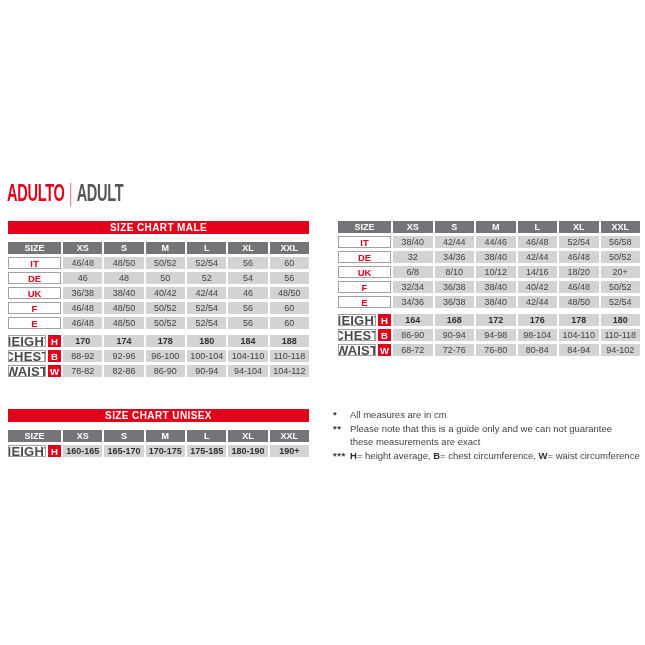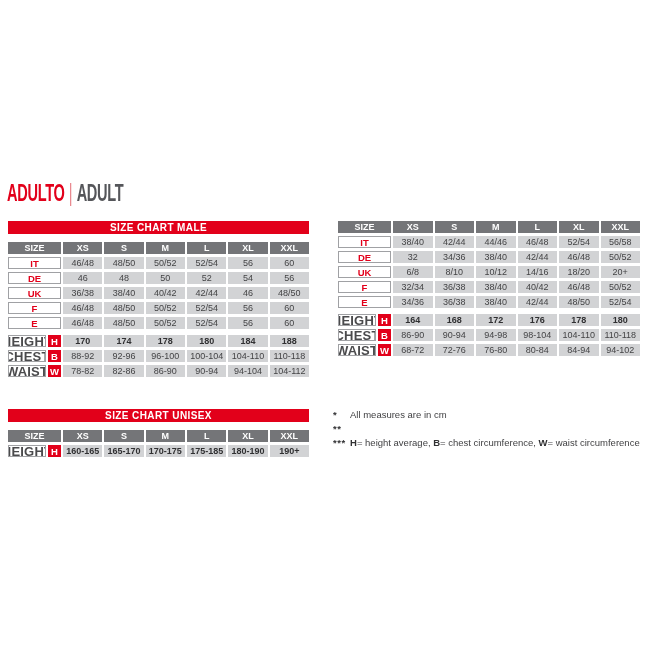--- a/index.html
+++ b/index.html
@@ -226,20 +226,21 @@
       </div>
     </section>
 
   <div id="footnotes">
     <div class="fn">
       <span class="fn-marker">*</span>
       <span class="fn-text">All measures are in cm</span>
     </div>
     <div class="fn">
       <span class="fn-marker">**</span>
+      <span class="fn-text"><span>Please note that this is a guide only and we can not guarantee</span><br><span>these measurements are exact</span></span>
     </div>
     <div class="fn nowrap">
       <span class="fn-marker">***</span>
       <span class="fn-text"><b>H</b><span>= height average, </span><b>B</b><span>= chest circumference, </span><b>W</b><span>= waist circumference</span></span>
     </div>
   </div>
 
 </div>
 
 </body></html>

